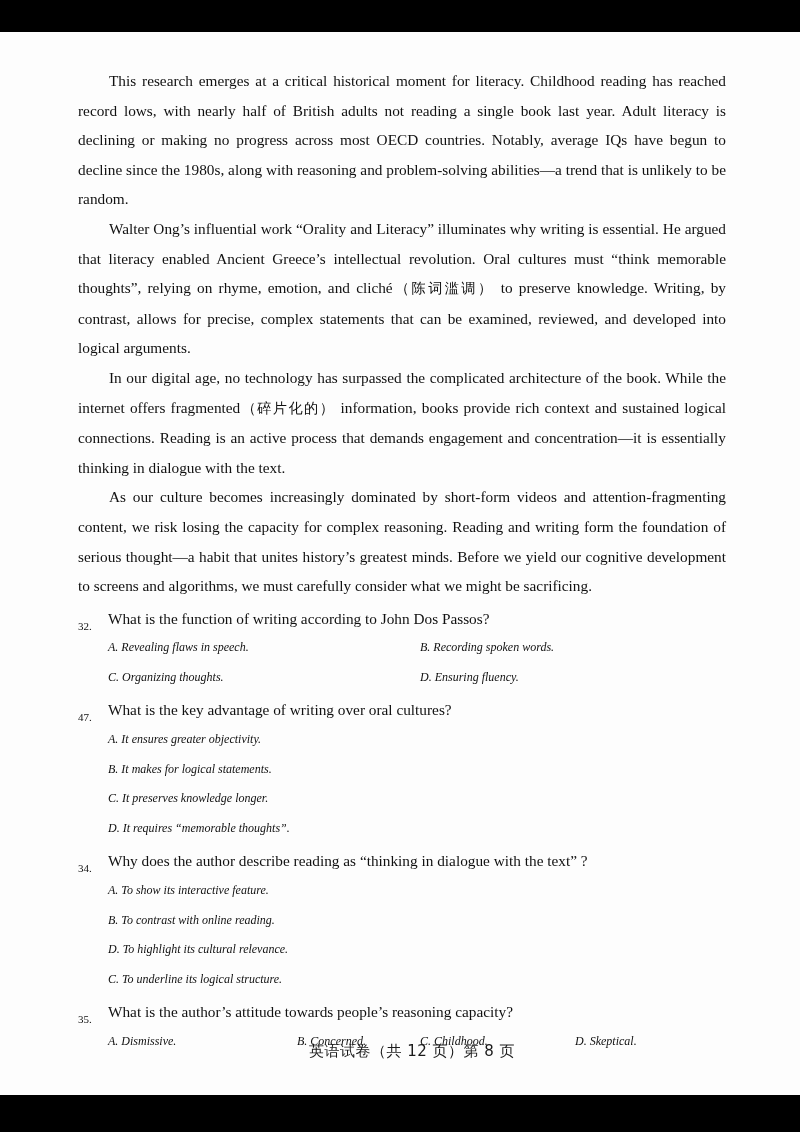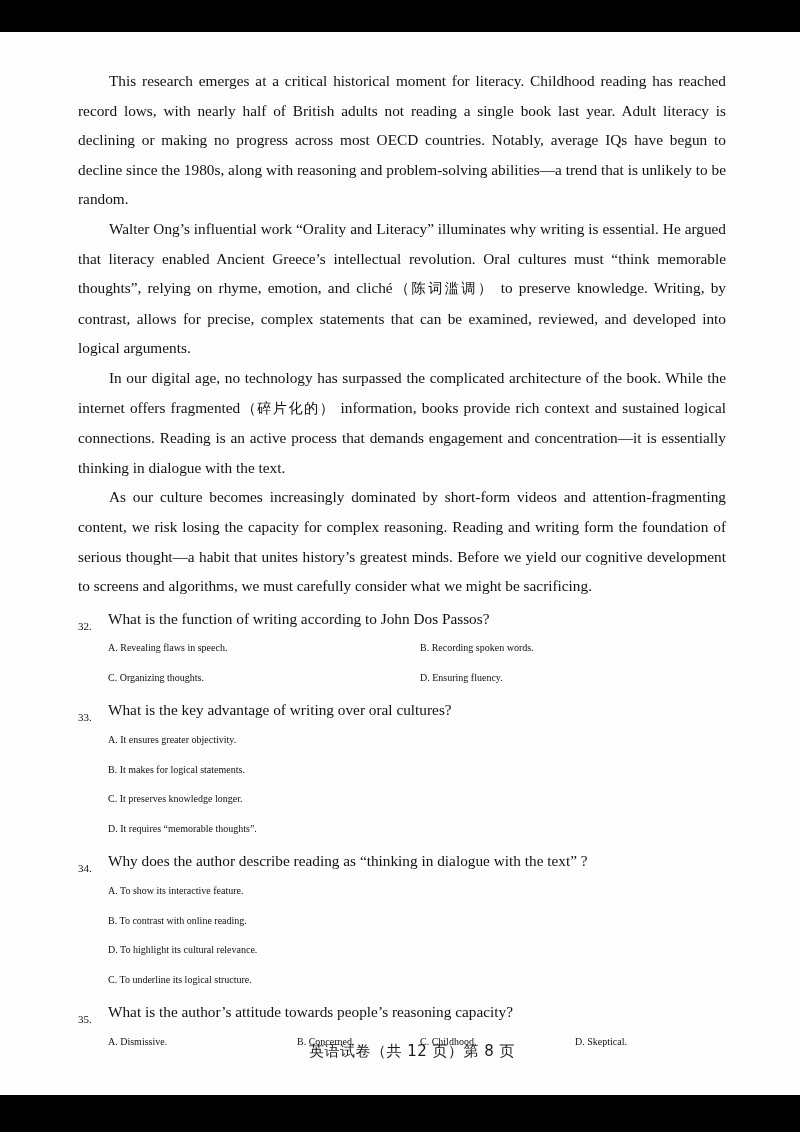--- a/index.html
+++ b/index.html
@@ -87,23 +87,24 @@
     margin-top: 8px;
   }
   .qtext {
     font-family: "Liberation Serif", "DejaVu Serif", serif;
   }
   .opt-row {
     position: relative;
     height: 29.6px;
     line-height: 29.6px;
     font-family: "Liberation Serif", "DejaVu Serif", serif;
-    font-size: 10px;
+    font-size: 12px;
     color: #101010;
     white-space: nowrap;
+    font-style: italic;
   }
   .opt {
     position: absolute;
     top: 0;
     font-family: "Liberation Serif", "DejaVu Serif", serif;
   }
   
   .col-1 { left: 30px; }
   .col-2 { left: 342px; }
   .q4-c1 { left: 30px; }
@@ -150,21 +151,21 @@
           <span class="opt col-2">B. Recording spoken words.</span>
         </div>
         <div class="opt-row">
           <span class="opt col-1">C. Organizing thoughts.</span>
           <span class="opt col-2">D. Ensuring fluency.</span>
         </div>
       </div>
 
       <div class="qblock">
         <div class="qline">
-          <span class="qnum">33.</span>
+          <span class="qnum">47.</span>
           <span class="qtext">What is the key advantage of writing over oral cultures?</span>
         </div>
         <div class="opt-row">
           <span class="opt col-1">A. It ensures greater objectivity.</span>
         </div>
         <div class="opt-row">
           <span class="opt col-1">B. It makes for logical statements.</span>
         </div>
         <div class="opt-row">
           <span class="opt col-1">C. It preserves knowledge longer.</span>

